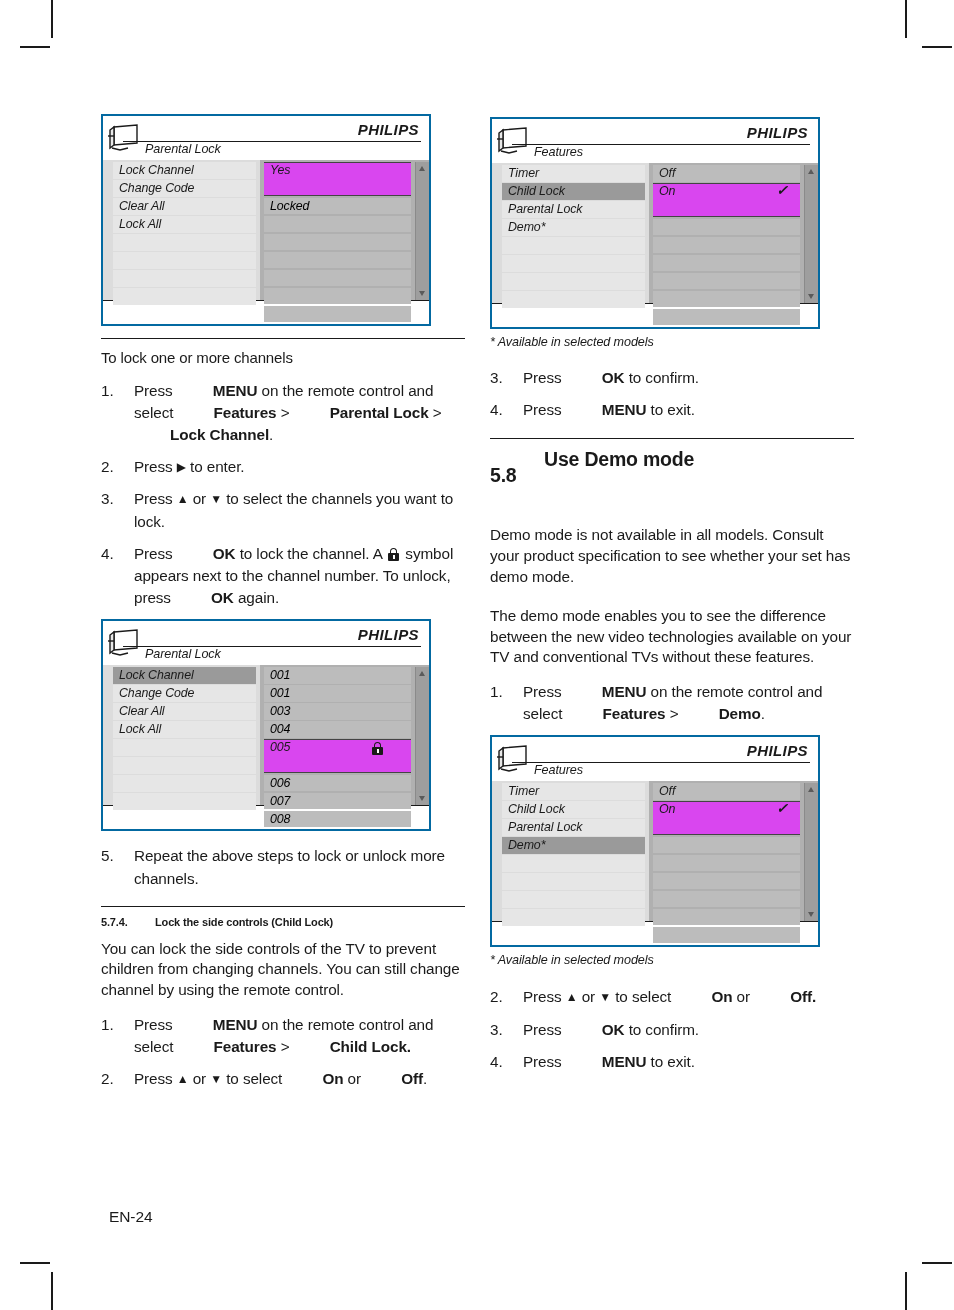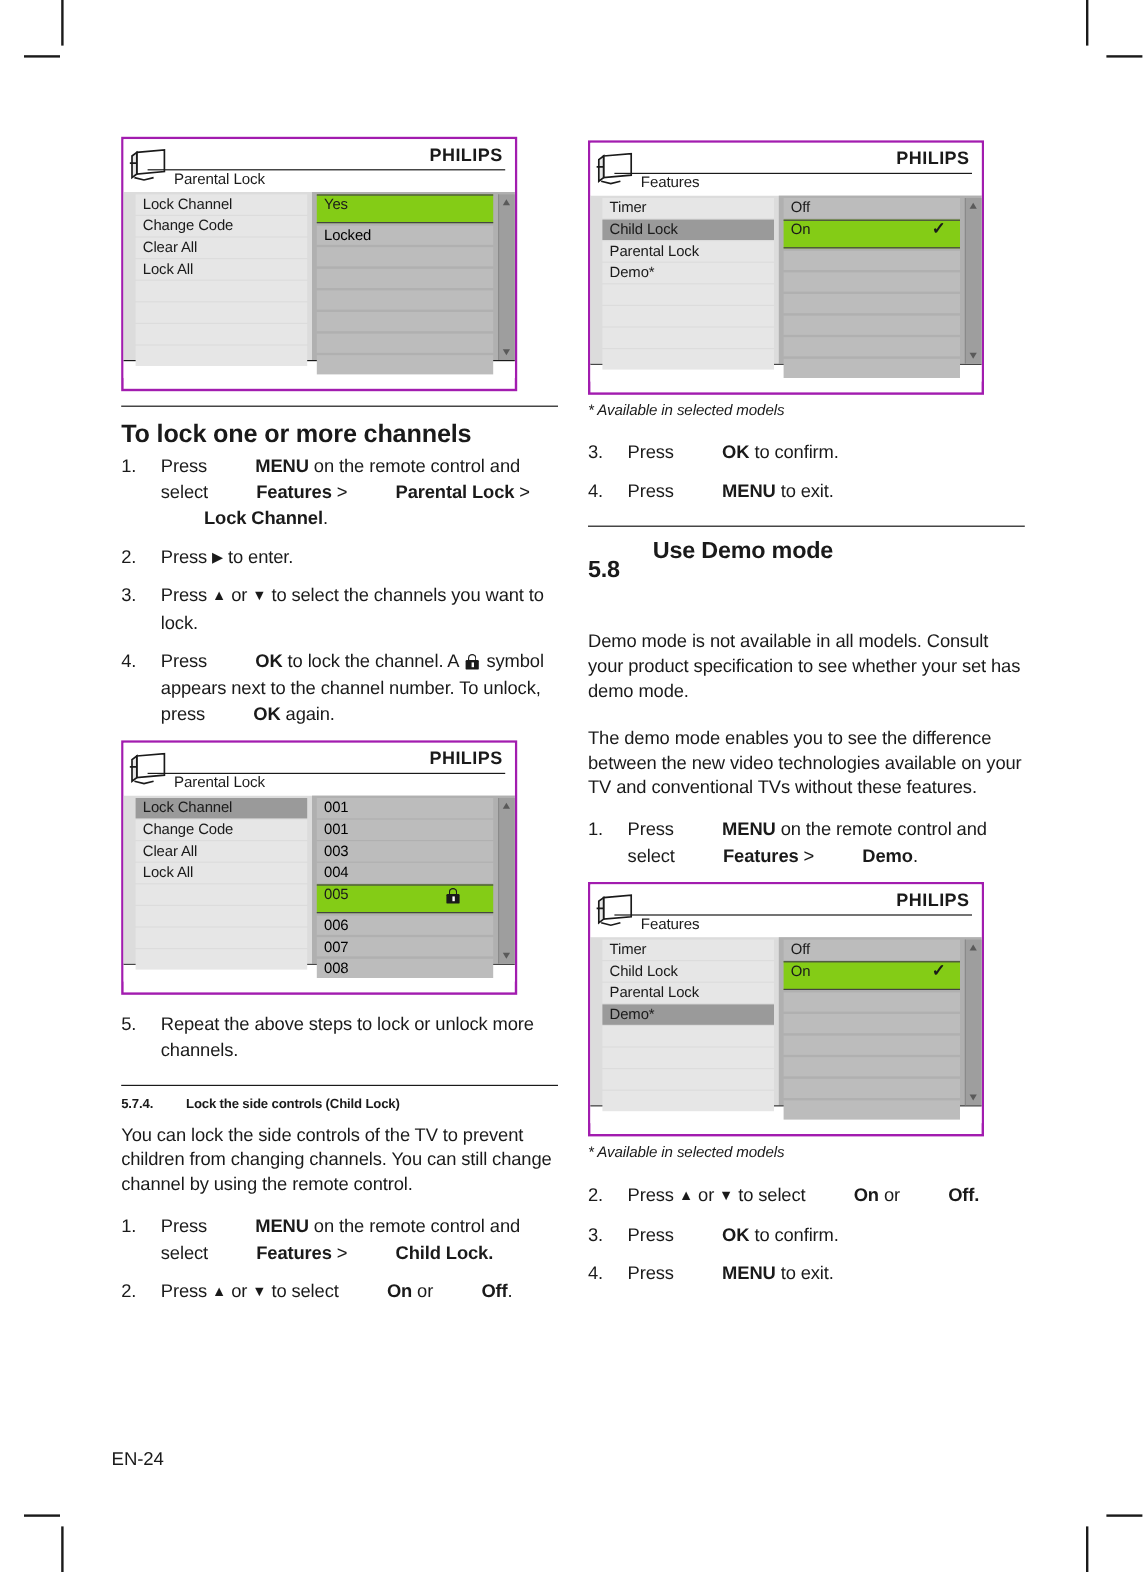--- a/index.html
+++ b/index.html
@@ -27,23 +27,23 @@
   .col-left  { left: 101px; }
   .col-right { left: 490px; }
 
   
   .rule {
     border-top: 1.6px solid #1a1a1a;
     margin: 0 0 9px 0;
     height: 0;
   }
   h3.sub {
-    font-size: 21px;
-    font-weight: bold;
-    margin: 0 0 2px 0;
+    font-size: 15px;
+    font-weight: normal;
+    margin: 0 0 12px 0;
     letter-spacing: -0.15px;
     line-height: 1.32;
   }
   h2.sect {
     font-size: 19.5px;
     font-weight: bold;
     margin: 2px 0 12px 0;
     letter-spacing: -0.2px;
     display: flex;
   }
@@ -105,33 +105,34 @@
 
   .footnote {
     font-size: 12.6px;
     font-style: italic;
     margin: 6px 0 0 0;
     letter-spacing: -0.1px;
   }
 
   .pagenum {
     position: absolute;
-    left: 93px;
+    left: 109px;
     top: 1208px;
     font-size: 15.5px;
     letter-spacing: -0.1px;
   }
 
   
   .osd {
-    border: 2px solid #a21caf;
+    border: 2px solid #0369a1;
     background: #ffffff;
     box-sizing: border-box;
     position: relative;
     margin: 4px 0 6px 0;
+    font-style: italic;
   }
   .osd-head {
     position: relative;
     height: 44px;
     background: #fff;
   }
   .osd-brand {
     position: absolute;
     right: 10px;
     top: 5px;
@@ -195,25 +196,25 @@
     white-space: nowrap;
   }
   
   .osd-col-left .osd-row { background: #e6e6e6; color: #1a1a1a; }
   .osd-col-left .osd-row.blank { background: #e6e6e6; }
   .osd-col-left .osd-row.sel { background: #9a9a9a; color: #1a1a1a; }
   
   .osd-col-right .osd-row { background: #bcbcbc; color: #1a1a1a; }
   .osd-col-right .osd-row.blank { background: #bcbcbc; }
   .osd-col-right .osd-row.hl {
-    background: #84cc16;
+    background: #d946ef;
     color: #1a1a1a;
     border-top: 1px solid #444;
     border-bottom: 1px solid #444;
-    height: 24px;
+    height: 34px;
     line-height: 14.5px;
   }
   .osd-col-right .osd-row.dim { color: #000000; }
   .osd-row .tick {
     position: absolute;
     right: 12px;
     top: -1px;
     font-size: 14px;
     font-weight: bold;
   }

